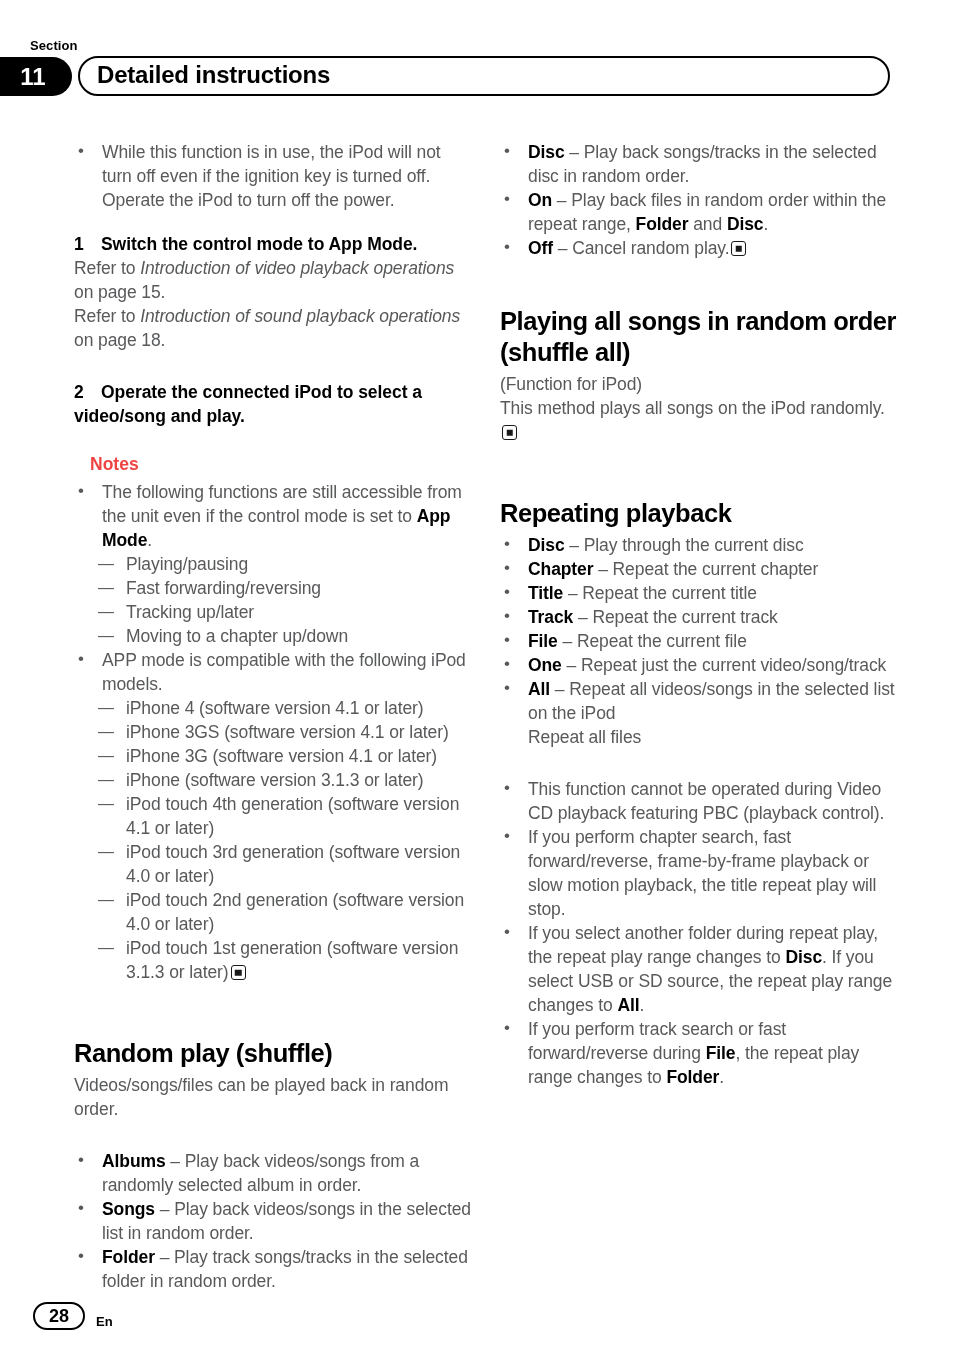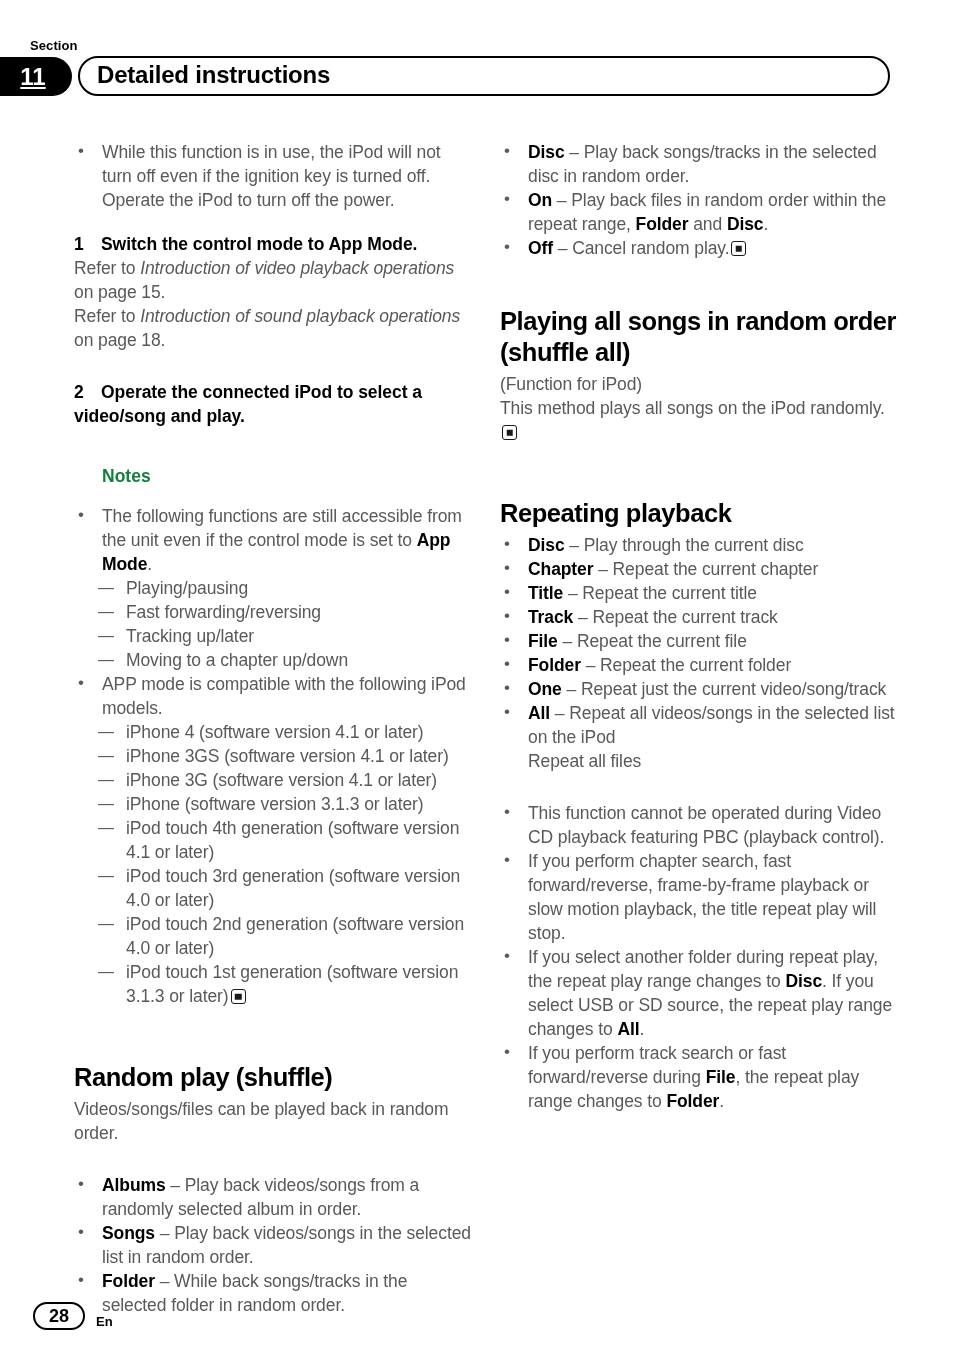--- a/index.html
+++ b/index.html
@@ -14,21 +14,21 @@
   .hdr{position:absolute;left:0;top:30px;width:954px;height:70px;}
   .hdr-section-label{
     position:absolute;left:30px;top:8px;
     font-size:13px;font-weight:bold;color:#000;letter-spacing:.1px;
   }
   .hdr-num-badge{
     position:absolute;left:0;top:27px;width:72px;height:39px;
     background:#000;border-radius:0 20px 20px 0;
     color:#fff;font-size:24px;font-weight:bold;
     display:flex;align-items:center;justify-content:center;
-    padding-right:6px;box-sizing:border-box;text-decoration:underline;
+    padding-right:6px;box-sizing:border-box;
   }
   .hdr-pill{
     position:absolute;left:78px;top:26px;width:812px;height:40px;
     border:2.5px solid #000;border-radius:21px;box-sizing:border-box;
   }
   .hdr-title{
     position:absolute;left:97px;top:31px;
     font-size:24px;font-weight:bold;color:#000;letter-spacing:-.2px;
   }
 
@@ -50,22 +50,22 @@
     font-size:25.5px;line-height:31px;font-weight:bold;color:#000;
     letter-spacing:-.45px;
   }
   h3.step{
     margin:0;
     font-size:17.5px;line-height:24px;font-weight:bold;color:#000;
     letter-spacing:-.05px;
   }
   h3.step .num{display:inline-block;min-width:27px;}
   h4.notes-hd{
-    margin:16px;padding-left:12px;
-    font-size:17.5px;line-height:24px;font-weight:bold;color:#15803d;
+    margin:4px;padding-left:12px;
+    font-size:17.5px;line-height:24px;font-weight:bold;color:#ef4444;
   }
 
   p{margin:0;}
   .gap-s{height:12px;}
   .gap-m{height:20px;}
   .gap-l{height:28px;}
   .gap-xl{height:34px;}
 
   
   ul.bul{margin:0;padding:0;list-style:none;}
@@ -173,21 +173,21 @@
     <div class="gap-m"></div>
 
     <h2 class="sec-title">Random play (shuffle)</h2>
     <p class="body-txt">Videos/songs/files can be played back in random order.</p>
 
     <div class="gap-l"></div>
 
     <ul class="bul">
       <li><b>Albums</b><span> – Play back videos/songs from a randomly selected album in order.</span></li>
       <li><b>Songs</b><span> – Play back videos/songs in the selected list in random order.</span></li>
-      <li><b>Folder</b><span> – While back songs/tracks in the selected folder in random order.</span></li>
+      <li><b>Folder</b><span> – Play track songs/tracks in the selected folder in random order.</span></li>
     </ul>
   </div>
 
   <div class="col col-right">
 
     <ul class="bul">
       <li><b>Disc</b><span> – Play back songs/tracks in the selected disc in random order.</span></li>
       <li><b>On</b><span> – Play back files in random order within the repeat range, </span><b>Folder</b><span> and </span><b>Disc</b><span>.</span></li>
       <li><b>Off</b><span> – Cancel random play.</span><span class="endmark"></span></li>
     </ul>
@@ -203,21 +203,20 @@
     <div class="gap-m"></div>
 
     <h2 class="sec-title">Repeating playback</h2>
 
     <ul class="bul">
       <li><b>Disc</b><span> – Play through the current disc</span></li>
       <li><b>Chapter</b><span> – Repeat the current chapter</span></li>
       <li><b>Title</b><span> – Repeat the current title</span></li>
       <li><b>Track</b><span> – Repeat the current track</span></li>
       <li><b>File</b><span> – Repeat the current file</span></li>
-      <li><b>Folder</b><span> – Repeat the current folder</span></li>
       <li><b>One</b><span> – Repeat just the current video/song/track</span></li>
       <li><b>All</b><span> – Repeat all videos/songs in the selected list on the iPod</span><br><span>Repeat all files</span></li>
     </ul>
 
     <div class="gap-l"></div>
 
     <ul class="bul">
       <li>This function cannot be operated during Video CD playback featuring PBC (playback control).</li>
       <li>If you perform chapter search, fast forward/reverse, frame-by-frame playback or slow motion playback, the title repeat play will stop.</li>
       <li><span>If you select another folder during repeat play, the repeat play range changes to </span><b>Disc</b><span>. If you select USB or SD source, the repeat play range changes to </span><b>All</b><span>.</span></li>

